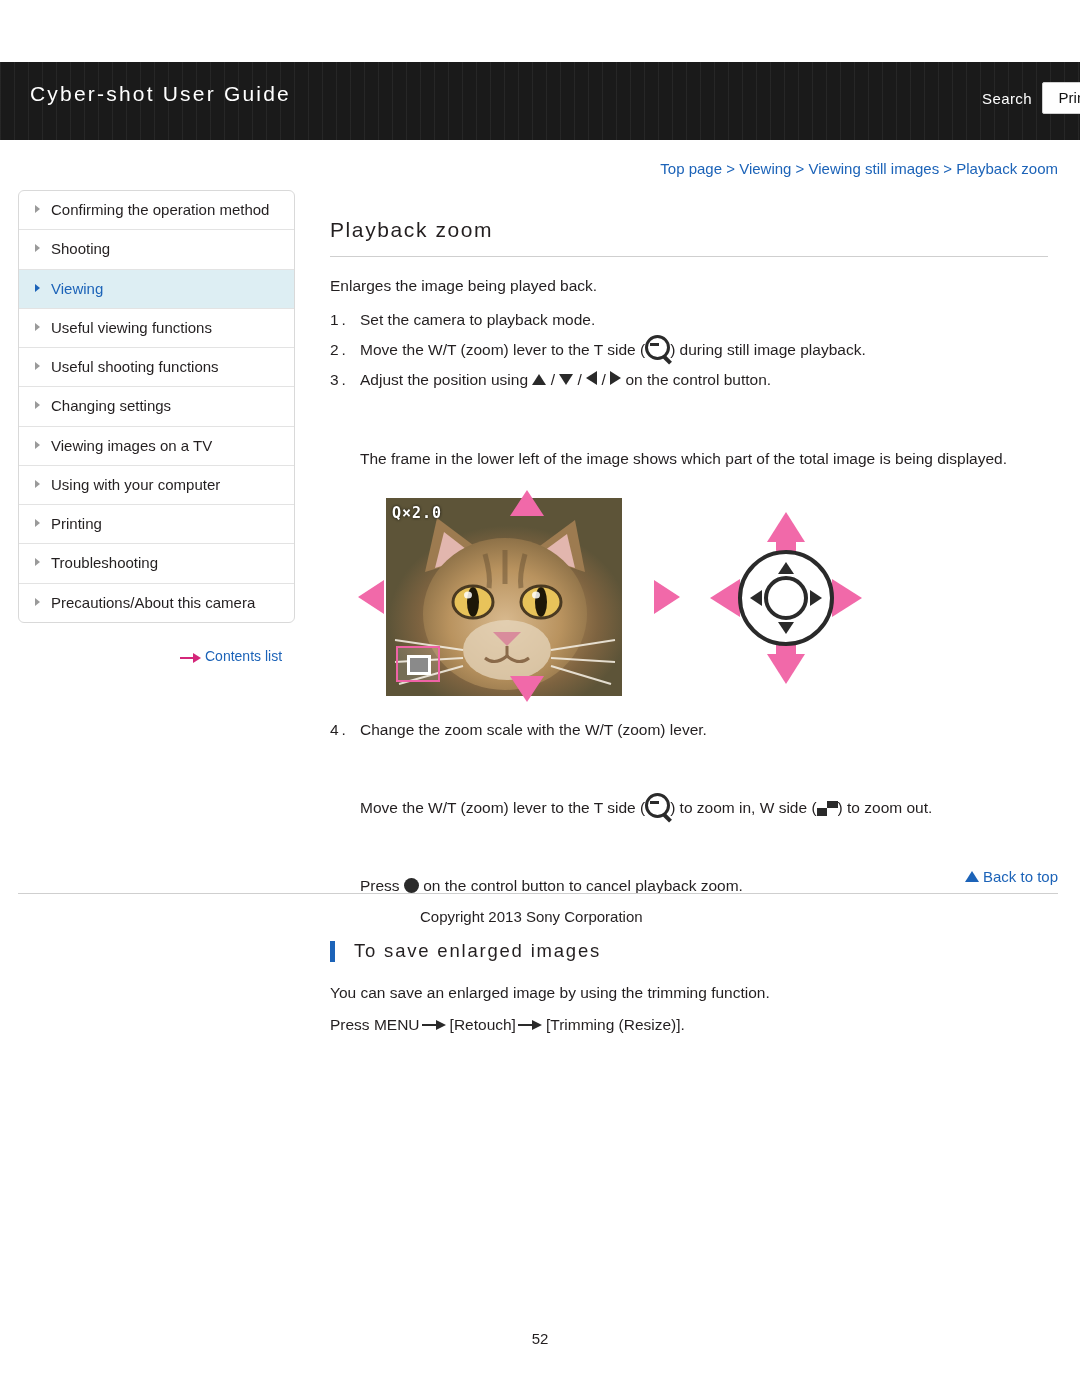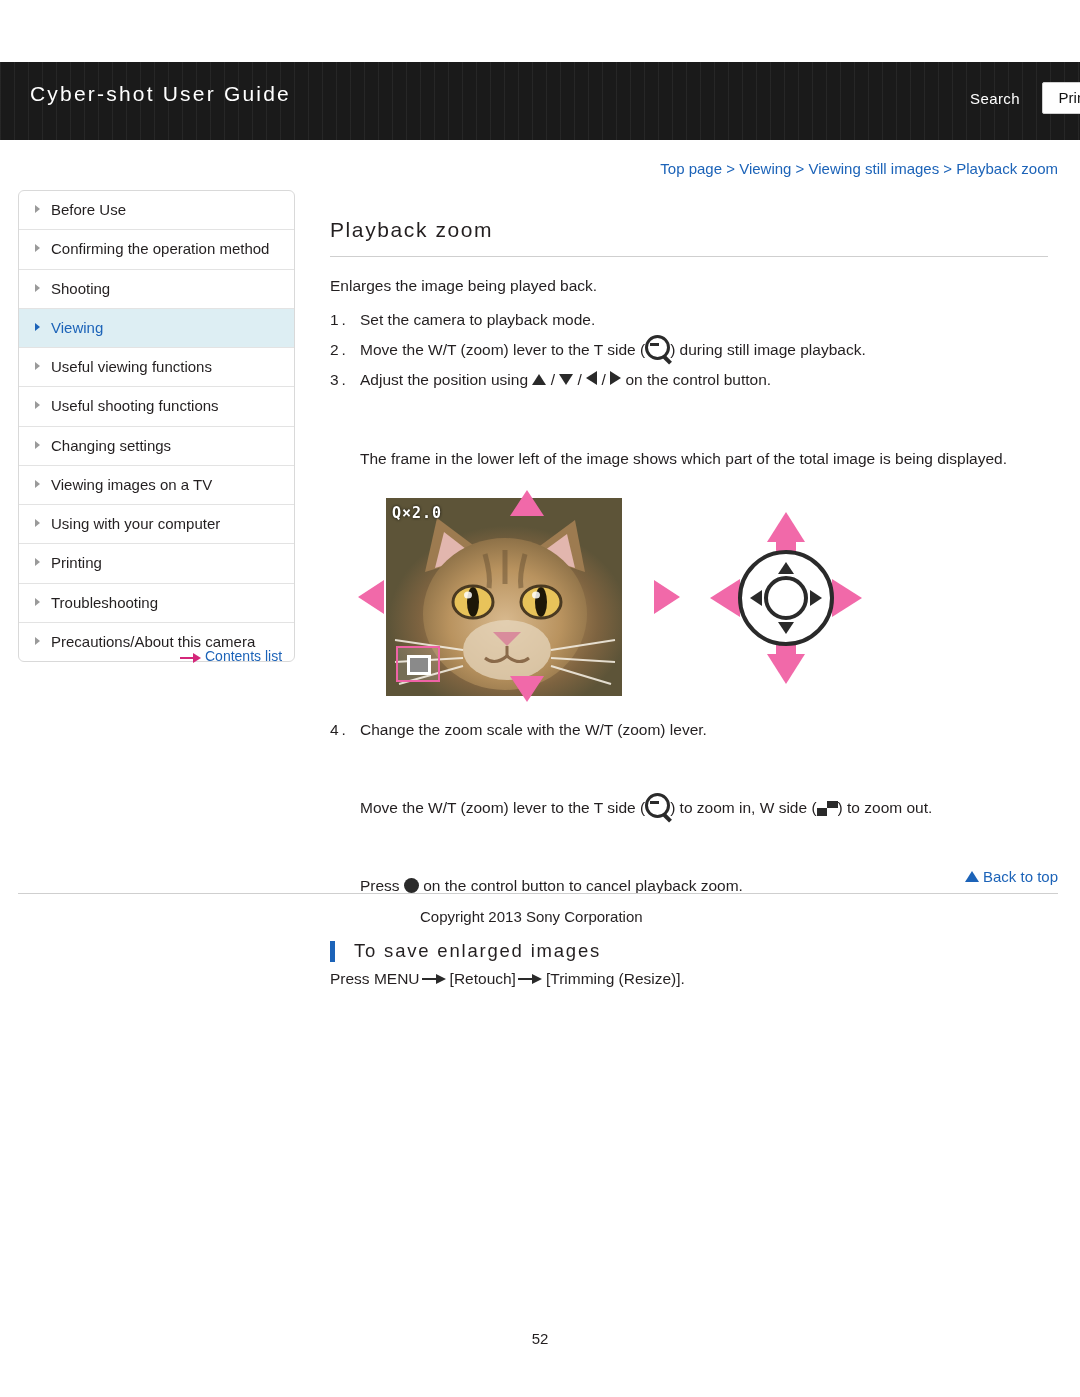--- a/index.html
+++ b/index.html
@@ -34,21 +34,21 @@
     left: 30px;
     top: 20px;
     color: #ffffff;
     font-size: 21px;
     letter-spacing: 2.2px;
     font-weight: normal;
     white-space: nowrap;
   }
   .header-search {
     position: absolute;
-    right: 104px;
+    right: 92px;
     top: 28px;
     color: #ffffff;
     font-size: 15px;
     letter-spacing: 0.4px;
   }
   .header-print {
     position: absolute;
     right: 18px;
     top: 20px;
     width: 62px;
@@ -451,24 +451,20 @@
   <span>Top page</span>
   <span class="sep">&gt;</span>
   <span>Viewing</span>
   <span class="sep">&gt;</span>
   <span>Viewing still images</span>
   <span class="sep">&gt;</span>
   <span>Playback zoom</span>
 </div>
 
 <div class="sidebar">
-  <div class="side-item">
-    <span class="arrow"></span>
-    <span class="label">Before Use</span>
-  </div>
   <div class="side-item">
     <span class="arrow"></span>
     <span class="label">Confirming the operation method</span>
   </div>
   <div class="side-item">
     <span class="arrow"></span>
     <span class="label">Shooting</span>
   </div>
   <div class="side-item active">
     <span class="arrow"></span>
@@ -632,20 +628,21 @@
   <div class="note">
     <span>Move the W/T (zoom) lever to the T side (</span><span class="ico ico-tele"></span><span>) to zoom in, W side (</span><span class="ico ico-wide"></span><span>) to zoom out.</span>
   </div>
   <div class="note">
     <span>Press</span>
     <span class="ico ico-dot"></span>
     <span>on the control button to cancel playback zoom.</span>
   </div>
 
   <h2 class="subhead">To save enlarged images</h2>
+  <div class="body-p">You can save an enlarged image by using the trimming function.</div>
   <div class="body-p" style="margin-top:2px">
     <span>Press MENU</span><span class="arrow-pink"></span><span>[Retouch]</span><span class="arrow-pink"></span><span>[Trimming (Resize)].</span>
   </div>
 </div>
 
 <div class="back-to-top">
   <span class="bt-tri"></span><span>Back to top</span>
 </div>
 <div class="footer-rule"></div>
 <div class="copyright">Copyright 2013 Sony Corporation</div>

